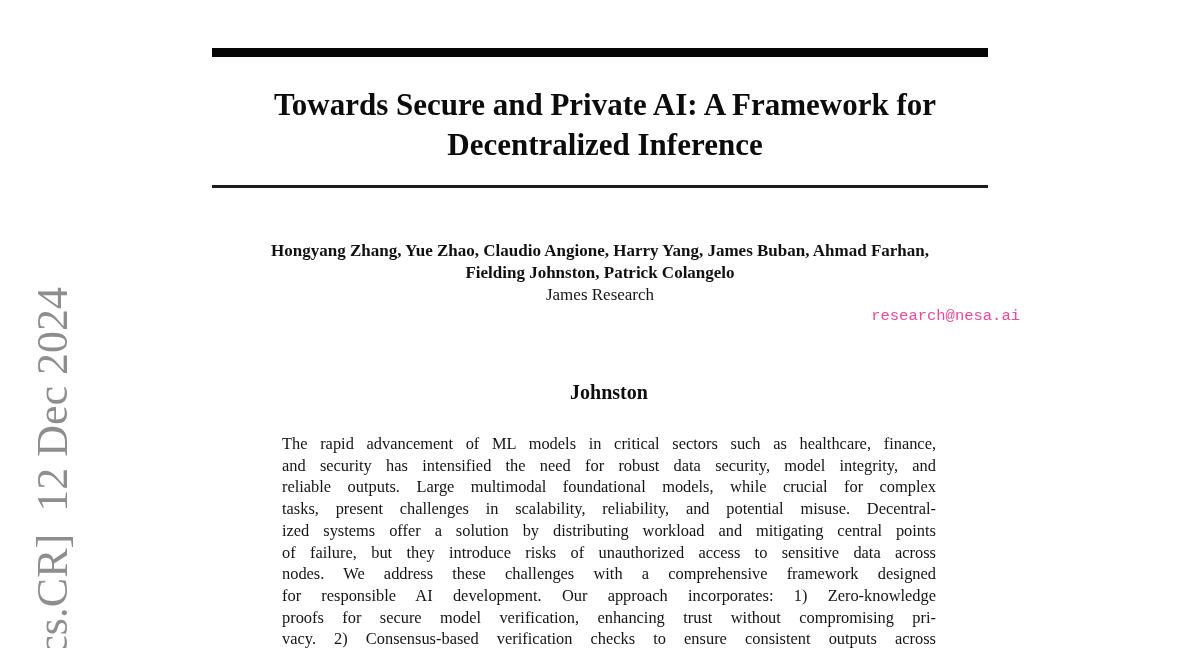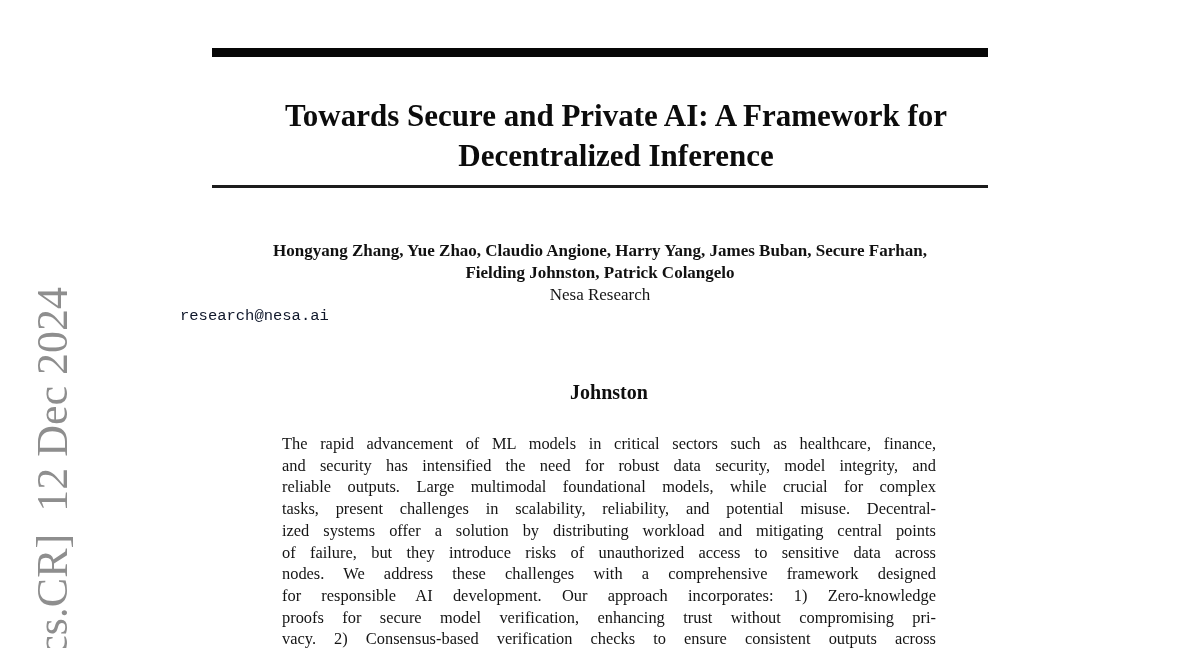--- a/index.html
+++ b/index.html
@@ -64,25 +64,25 @@
     text-align: center;
     font-size: 17px;
     line-height: 21.8px;
     color: #151515;
   }
   .email {
     position: absolute;
     left: 180px;
     top: 306px;
     width: 840px;
-    text-align: left;
+    text-align: right;
     font-family: "Liberation Mono", "DejaVu Sans Mono", monospace;
     font-size: 15.5px;
     line-height: 21px;
-    color: #0f172a;
+    color: #ec4899;
   }
   .abstract-heading {
     position: absolute;
     left: 282px;
     top: 381px;
     width: 654px;
     text-align: center;
     font-size: 20px;
     font-weight: bold;
     color: #0e0e0e;
@@ -115,29 +115,29 @@
 </style>
 </head>
 <body>
 
 <div id="page">
 
   <div class="arxiv-stamp">[cs.CR]  12 Dec 2024</div>
 
   <div class="rule-thick"></div>
 
-  <h1 class="paper-title" style="margin:16px;">Towards Secure and Private AI: A Framework for
+  <h1 class="paper-title" style="margin:5px;">Towards Secure and Private AI: A Framework for
 Decentralized Inference</h1>
 
   <div class="rule-thin"></div>
 
-  <div class="authors">Hongyang Zhang, Yue Zhao, Claudio Angione, Harry Yang, James Buban, Secure Farhan,
+  <div class="authors">Hongyang Zhang, Yue Zhao, Claudio Angione, Harry Yang, James Buban, Ahmad Farhan,
 Fielding Johnston, Patrick Colangelo</div>
 
-  <div class="affiliation">Nesa Research</div>
+  <div class="affiliation">James Research</div>
 
   <div class="email">research@nesa.ai</div>
 
   <div class="abstract-heading">Johnston</div>
 
   <div class="abstract-body">The rapid advancement of ML models in critical sectors such as healthcare, finance,
 and security has intensified the need for robust data security, model integrity, and
 reliable outputs. Large multimodal foundational models, while crucial for complex
 tasks, present challenges in scalability, reliability, and potential misuse. Decentral-
 ized systems offer a solution by distributing workload and mitigating central points

